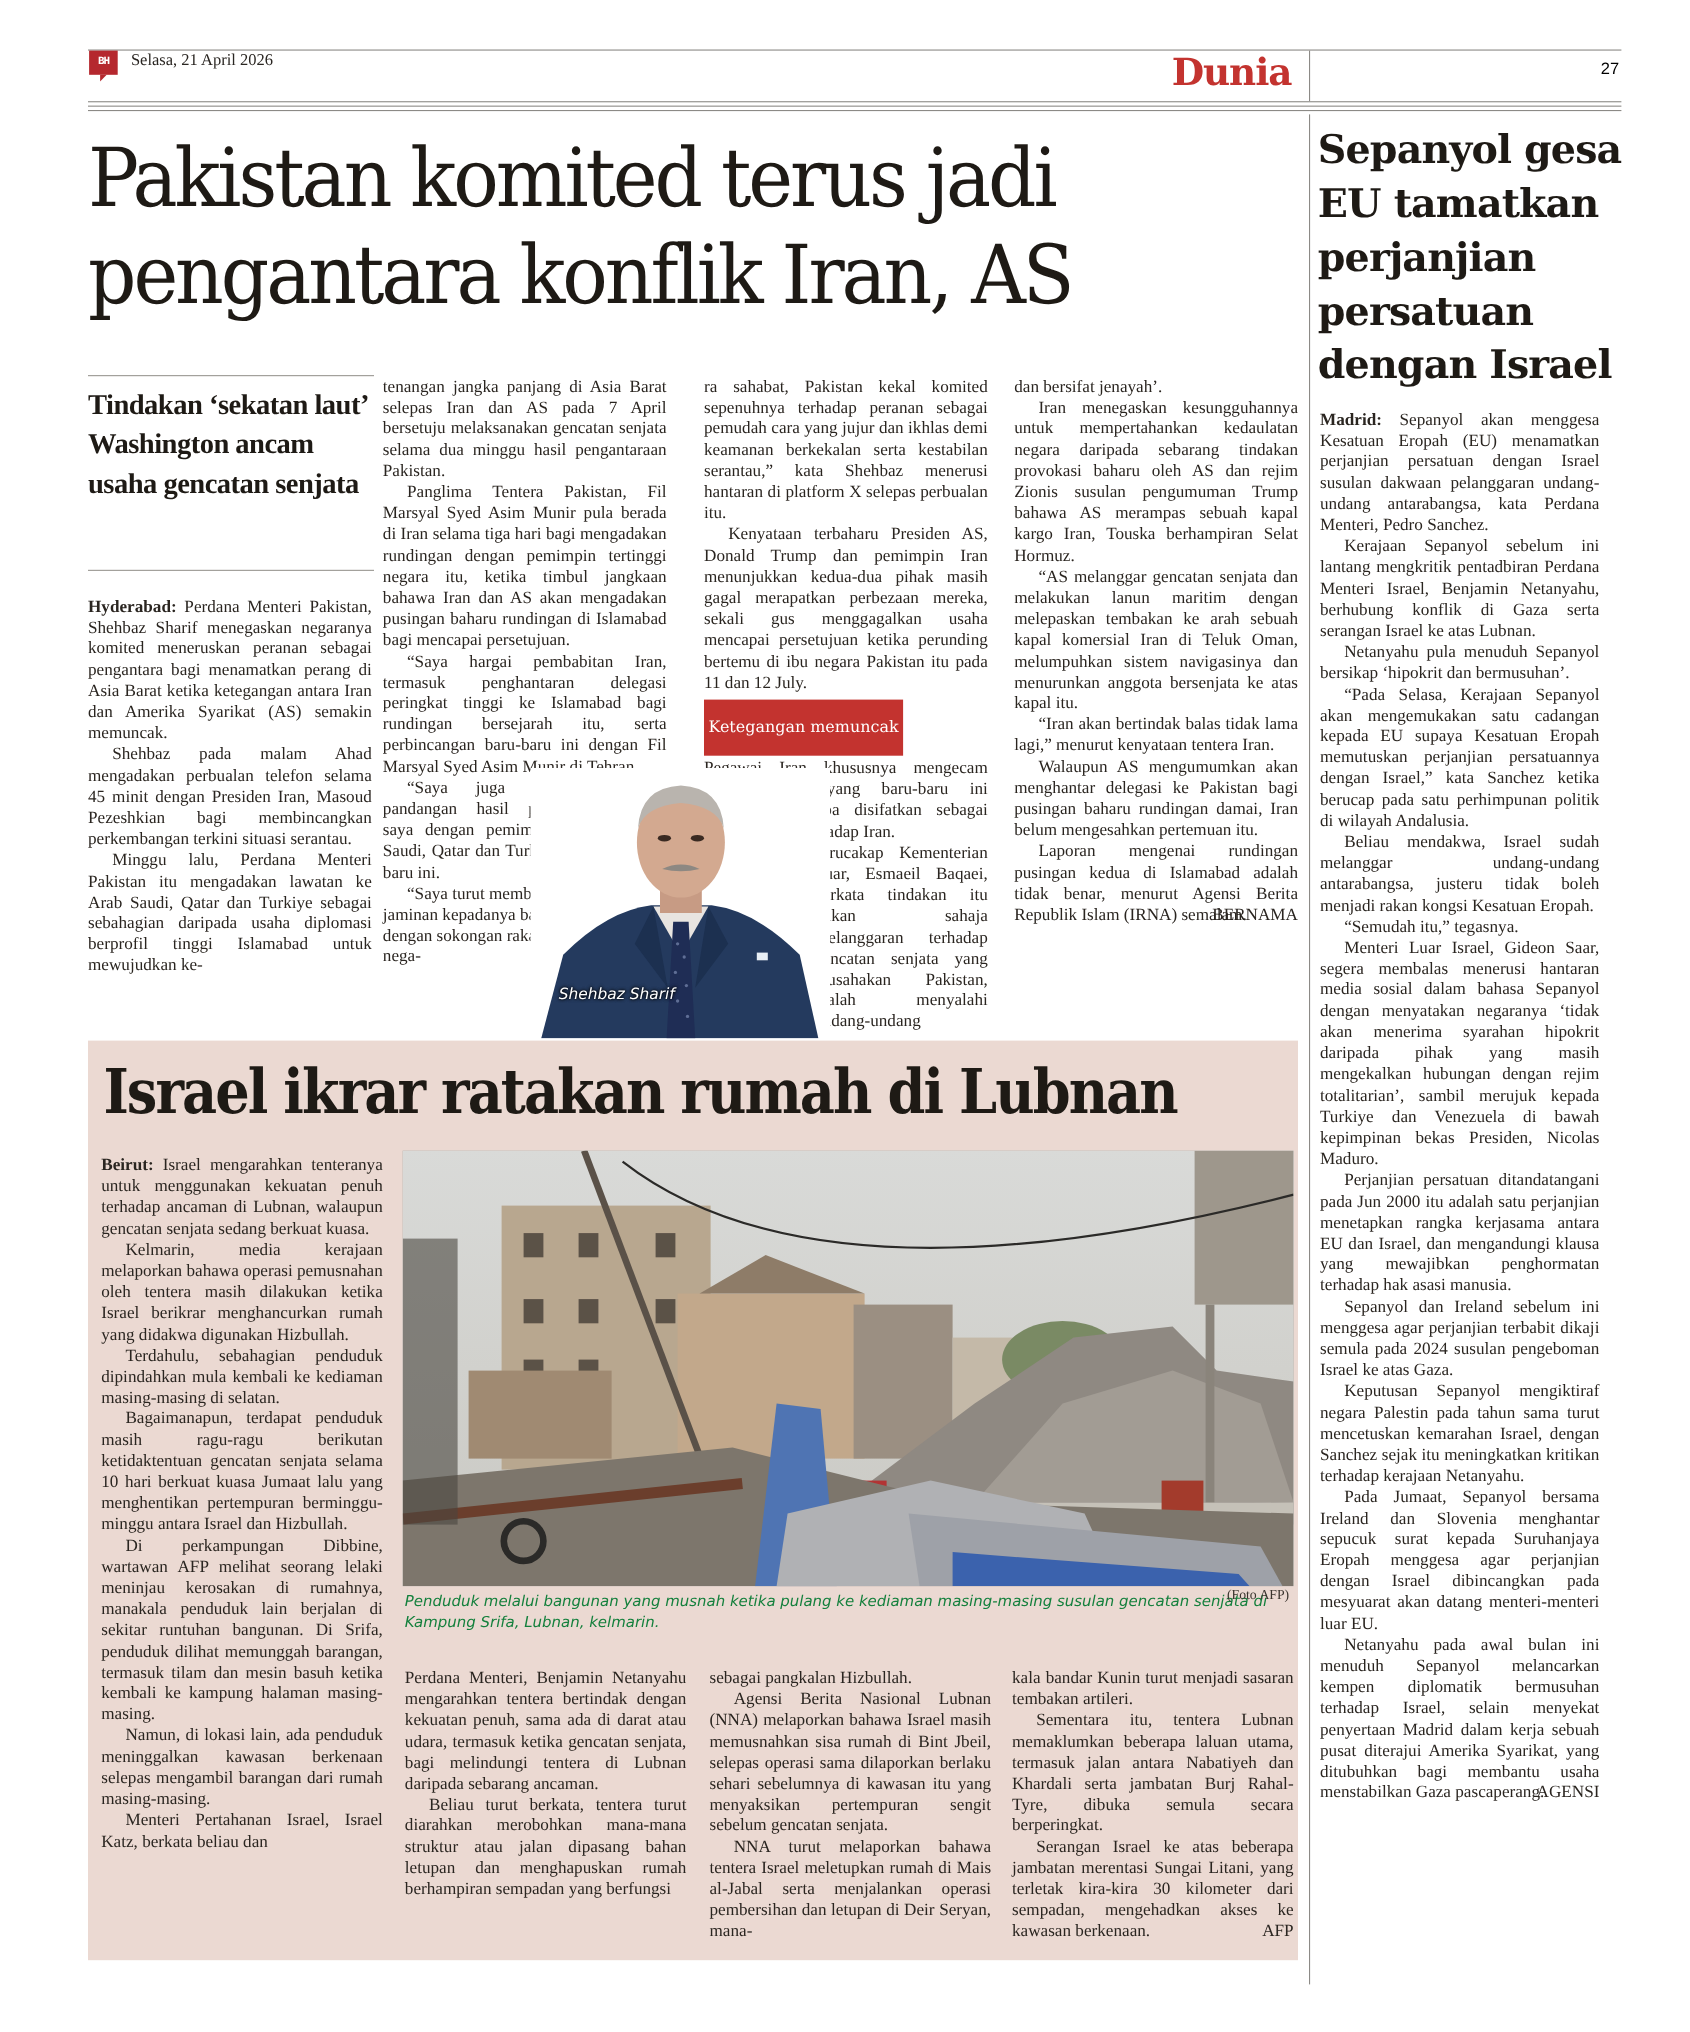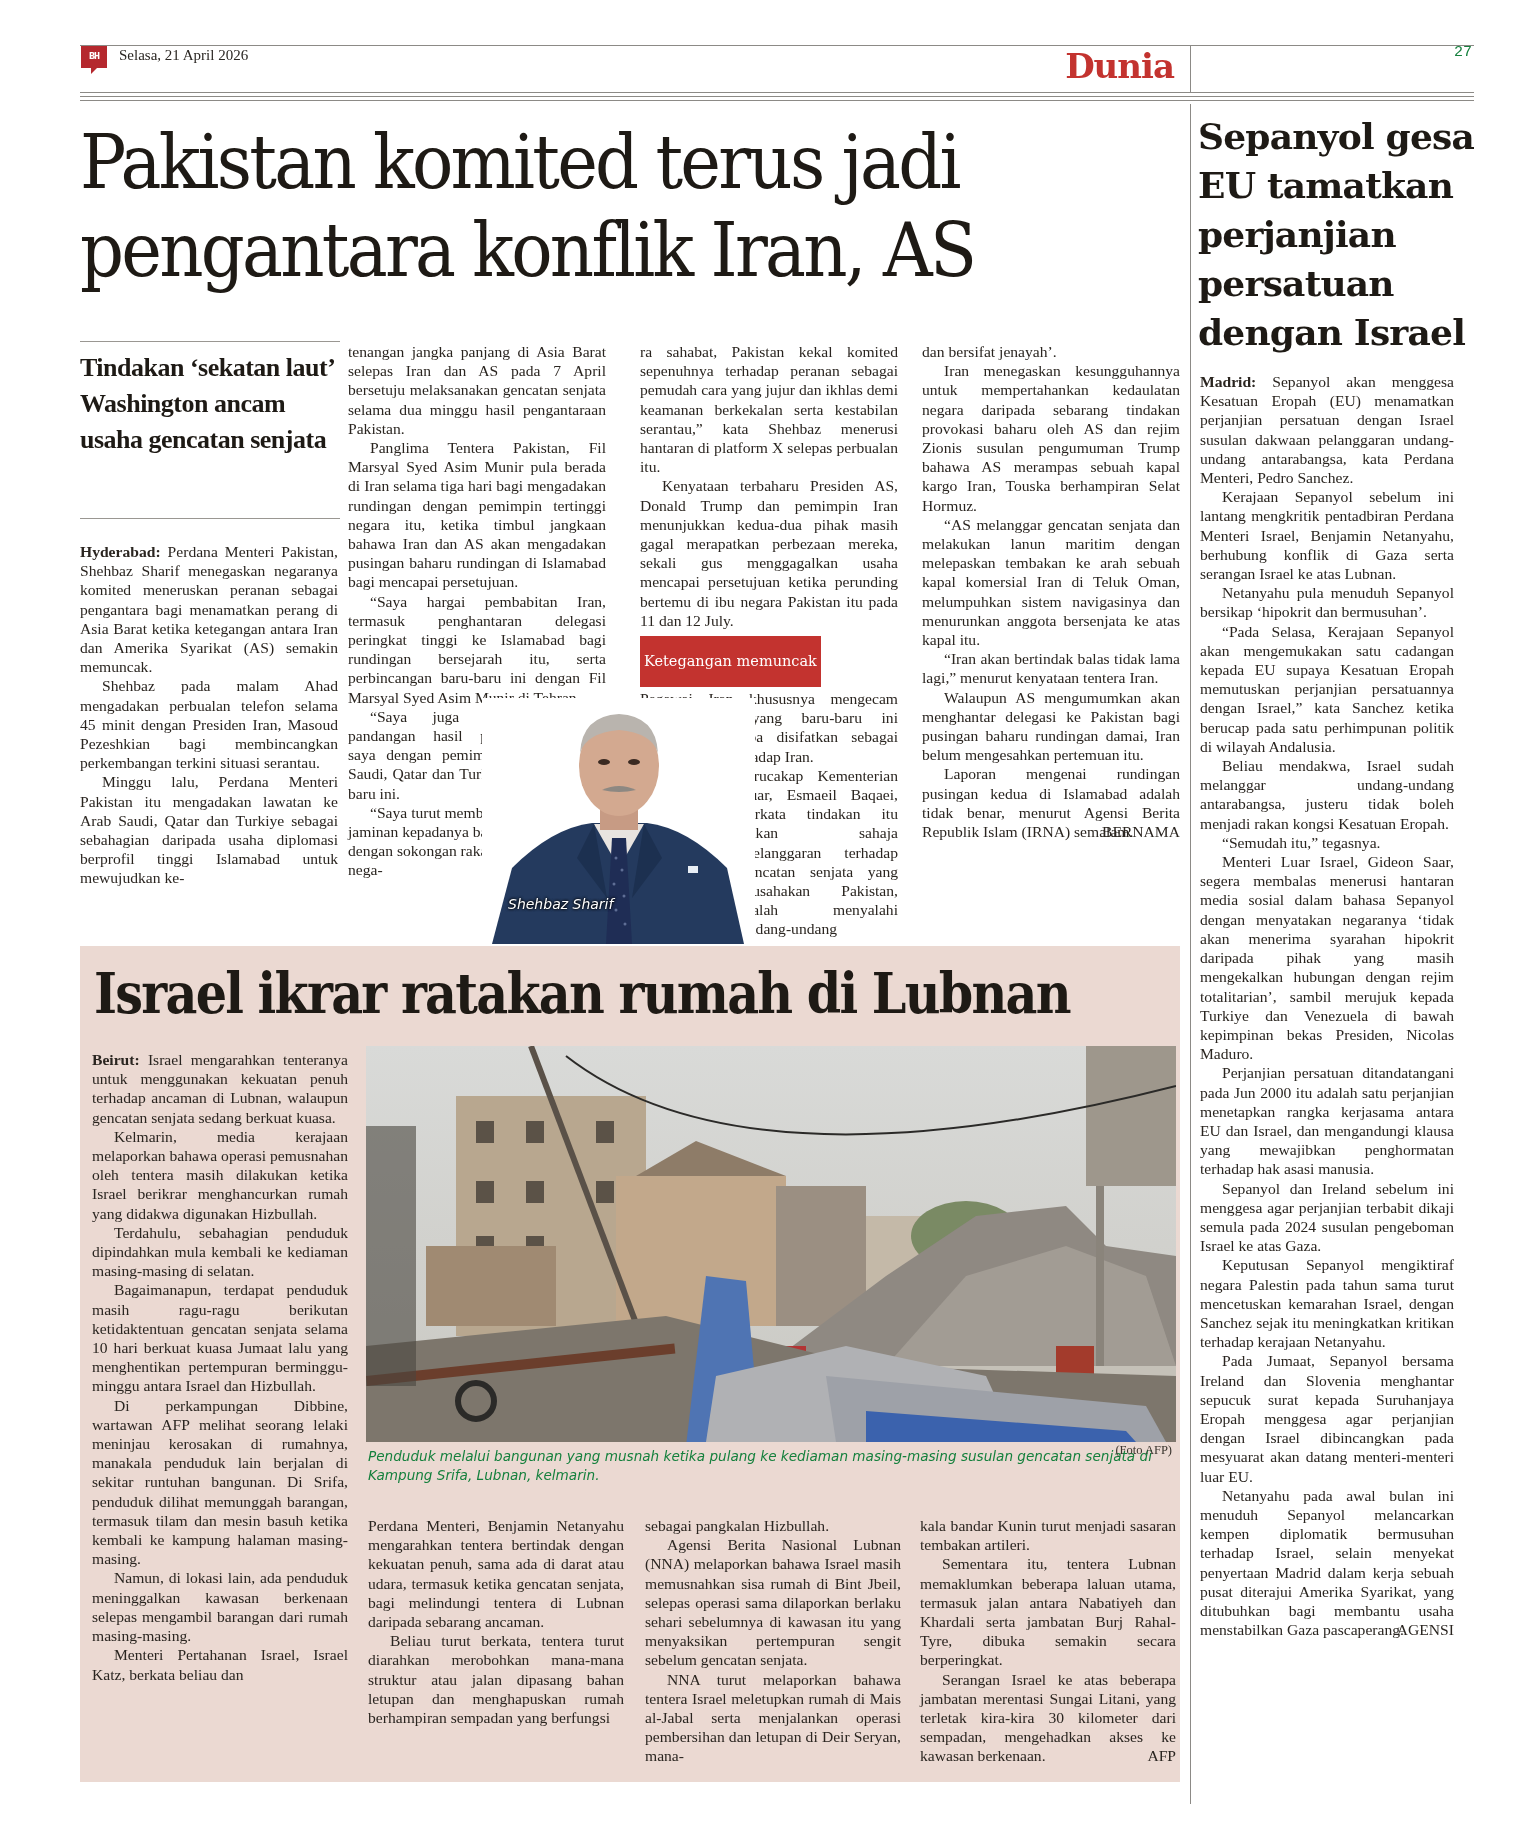--- a/index.html
+++ b/index.html
@@ -5,21 +5,21 @@
   * { box-sizing: border-box; margin: 0; padding: 0; }
   html, body { width: 1536px; height: 1847px; background: #ffffff; overflow: hidden; }
   body { position: relative; font-family: "DejaVu Serif", serif; color: #231f1a; }
 
   
   .rule { position: absolute; left: 80px; right: 62px; height: 1px; background: #8c8a86; }
   .logo { position: absolute; left: 81px; top: 46px; width: 26px; height: 22px; background: #b5282e; color: #fff; font-family: Liberation Mono, monospace; font-weight: bold; font-size: 10px; line-height: 22px; text-align: center; letter-spacing: -1px; }
   .logo::after { content: ""; position: absolute; left: 10px; bottom: -6px; border-left: 6px solid #b5282e; border-bottom: 6px solid transparent; }
   .date { position: absolute; left: 119px; top: 47px; font-family: "Liberation Serif", serif; font-size: 15px; color: #2a2622; }
   .section { position: absolute; right: 362px; top: 46px; font-family: "DejaVu Serif", serif; font-weight: bold; font-size: 34px; color: #c3332f; letter-spacing: -1px; }
-  .pagenum { position: absolute; right: 64px; top: 44px; font-family: Liberation Mono, monospace; font-size: 15px; color: #15803d; }
+  .pagenum { position: absolute; right: 64px; top: 54px; font-family: Liberation Sans, sans-serif; font-size: 15px; color: #000000; }
   .vrule { position: absolute; width: 1px; background: #8c8a86; }
 
   
   .headline { position: absolute; left: 80px; top: 118px; width: 1110px; font-family: "DejaVu Serif", serif; font-size: 74px; line-height: 88px; letter-spacing: -3px; color: #1e1a15; font-weight: normal; transform: scaleX(0.93); transform-origin: left top; }
   .deck { position: absolute; left: 80px; top: 350px; width: 270px; font-family: Liberation Serif, serif; font-size: 26px; line-height: 36px; color: #1e1a15; letter-spacing: -0.5px; }
   .hr { position: absolute; height: 1px; background: #9a9792; }
 
   
   .col { position: absolute; font-family: "Liberation Serif", serif; font-size: 15.6px; line-height: 19.2px; color: #2a2520; text-align: justify; hyphens: manual; }
   .col p { text-indent: 22px; }
@@ -233,16 +233,16 @@
 </div>
 
 <div class="col" style="left:645px; top:1516px; width:256px;">
   <p class="first">sebagai pangkalan Hizbullah.</p>
   <p>Agensi Berita Nasional Lubnan (NNA) melaporkan bahawa Israel masih memusnahkan sisa rumah di Bint Jbeil, selepas operasi sama dilaporkan berlaku sehari sebelumnya di kawasan itu yang menyaksikan pertempuran sengit sebelum gencatan senjata.</p>
   <p>NNA turut melaporkan bahawa tentera Israel meletupkan rumah di Mais al-Jabal serta menjalankan operasi pembersihan dan letupan di Deir Seryan, mana-</p>
 </div>
 
 <div class="col" style="left:920px; top:1516px; width:256px;">
   <p class="first">kala bandar Kunin turut menjadi sasaran tembakan artileri.</p>
-  <p>Sementara itu, tentera Lubnan memaklumkan beberapa laluan utama, termasuk jalan antara Nabatiyeh dan Khardali serta jambatan Burj Rahal-Tyre, dibuka semakin secara berperingkat.</p>
+  <p>Sementara itu, tentera Lubnan memaklumkan beberapa laluan utama, termasuk jalan antara Nabatiyeh dan Khardali serta jambatan Burj Rahal-Tyre, dibuka semula secara berperingkat.</p>
   <p>Serangan Israel ke atas beberapa jambatan merentasi Sungai Litani, yang terletak kira-kira 30 kilometer dari sempadan, mengehadkan akses ke kawasan berkenaan.</p>
   <span class="signoff">AFP</span>
 </div>
 
 </body></html>

